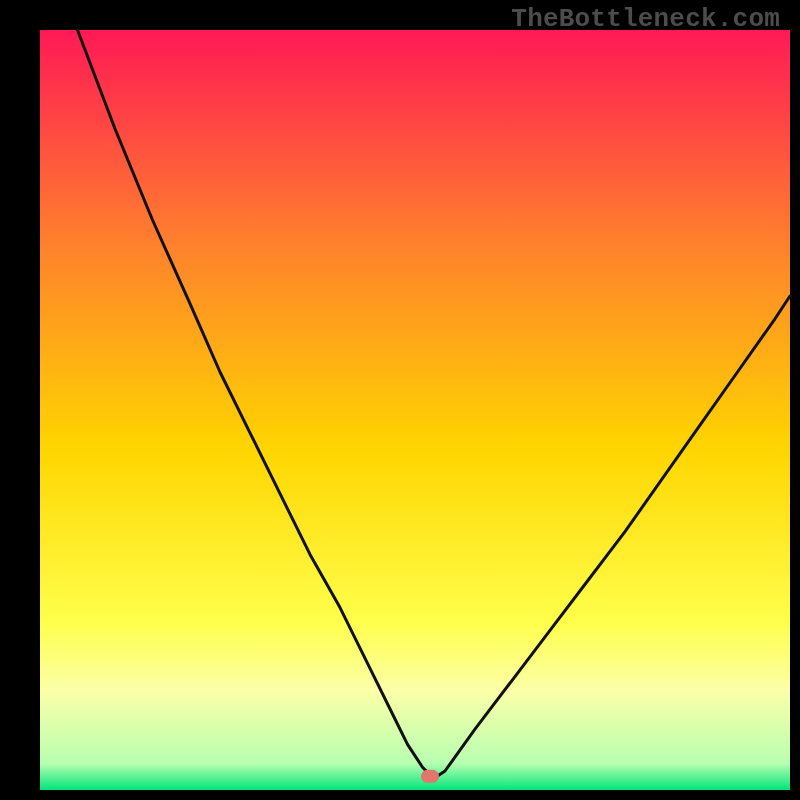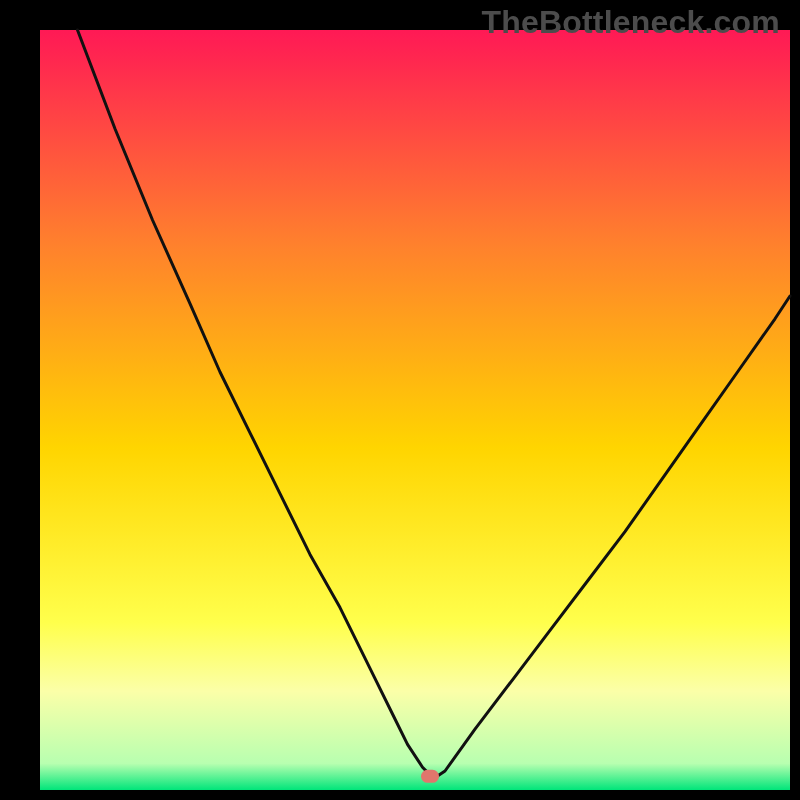--- a/index.html
+++ b/index.html
@@ -15,23 +15,24 @@
     position: relative;
     width: 800px;
     height: 800px;
     background: #000;
   }
   .watermark {
     position: absolute;
     top: 4px;
     right: 20px;
     color: #4c4c4c;
-    font-size: 32px;
+    font-size: 26px;
     font-weight: 600;
     letter-spacing: 0.2px;
+    font-family: Liberation Mono, monospace;
   }
   svg {
     display: block;
   }
 </style>
 </head>
 <body>
 
 <div class="frame">
   <div class="watermark">TheBottleneck.com</div>

